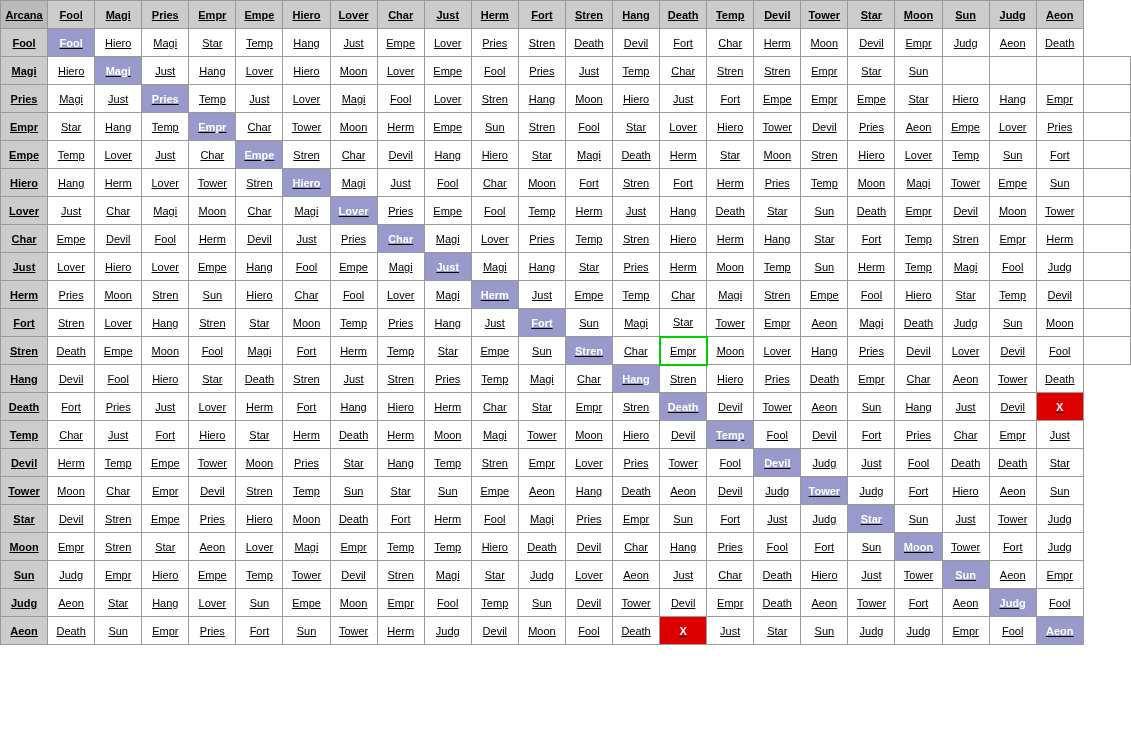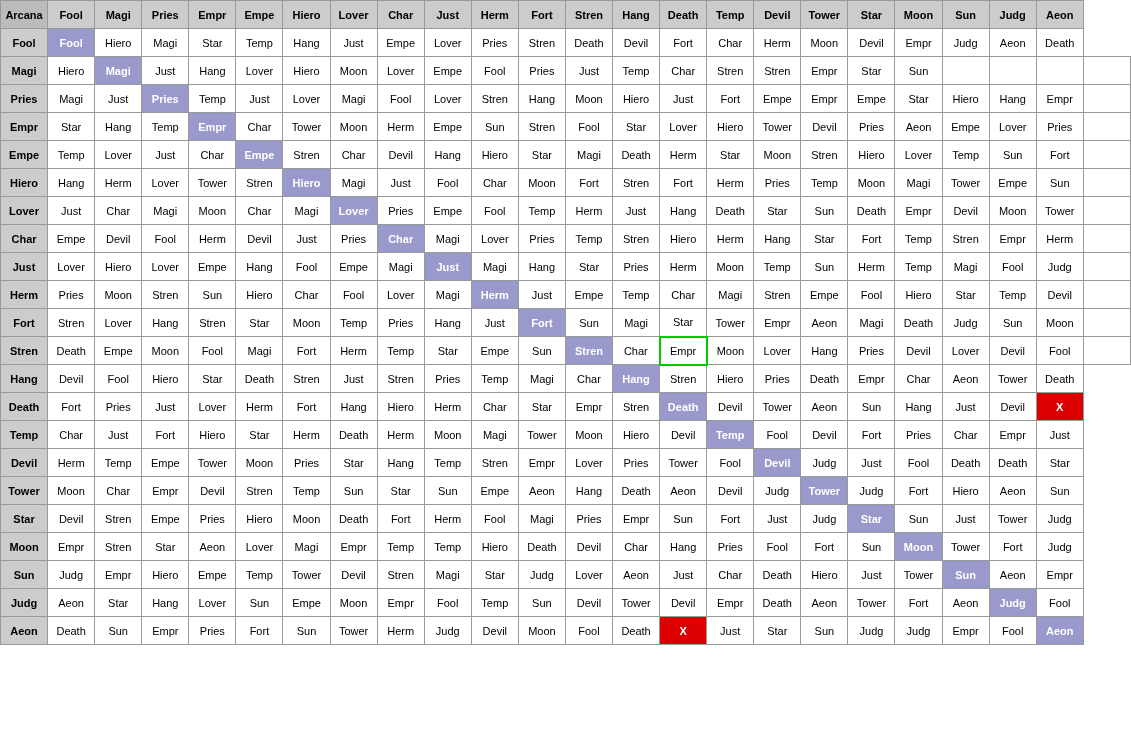--- a/index.html
+++ b/index.html
@@ -1,17 +1,17 @@
 <!DOCTYPE html>
 <html><head>
   <meta charset="utf-8">
   <style>
     * { box-sizing: border-box; margin: 0; padding: 0; }
     body { font-family: Arial, sans-serif; font-size: 11px; background: #fff; overflow: auto; }
-    table { border-collapse: collapse; width: 1131px; }
+    table { border-collapse: collapse; width: 1131px; text-decoration: underline; }
     th, td {
       border: 1px solid #999;
       text-align: center;
       padding: 2px 1px;
       height: 28px;
       min-width: 46px;
       max-width: 56px;
       white-space: nowrap;
       overflow: hidden;
     }

